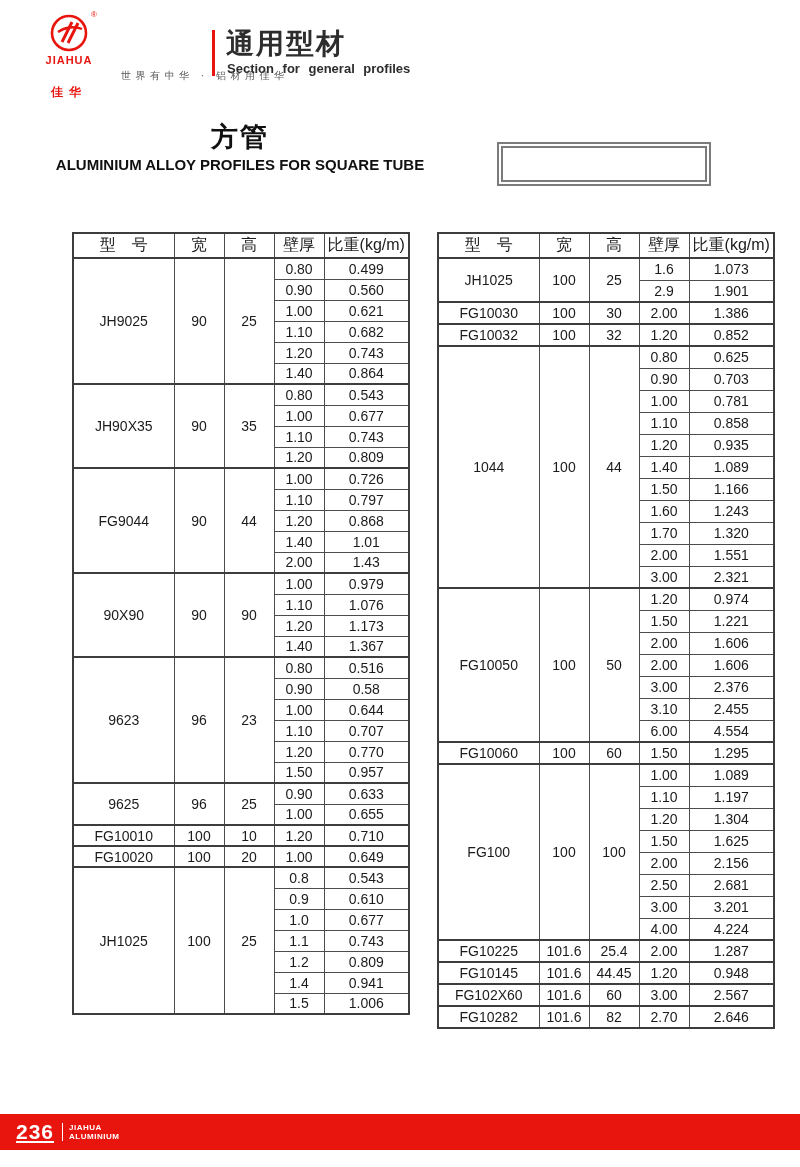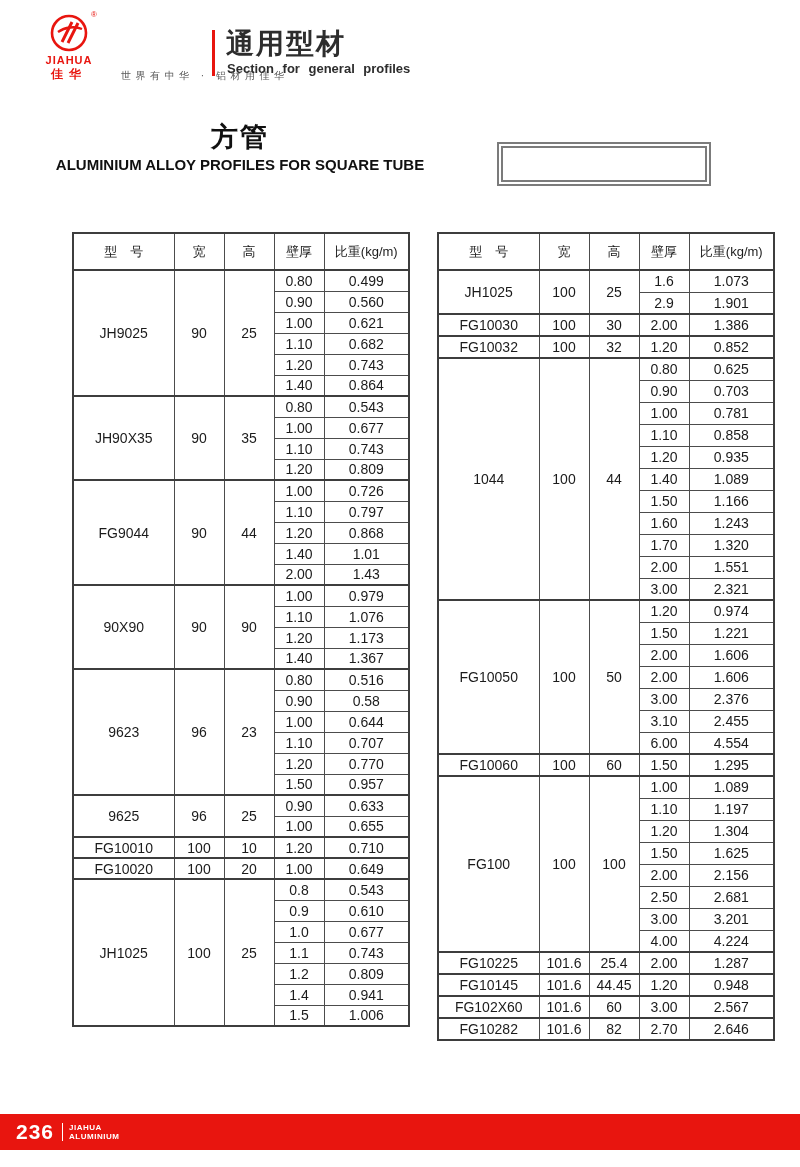--- a/index.html
+++ b/index.html
@@ -8,21 +8,21 @@
   .page {
     position: relative; width: 800px; height: 1167px; background: #ffffff;
     font-family: "Liberation Sans", sans-serif; overflow: hidden;
   }
 
   
   .logo-block { position: absolute; left: 20px; top: 13px; width: 98px; text-align: center; color: var(--accent); }
   .logo-emblem { position: relative; width: 40px; height: 40px; margin: 0 auto; }
   .logo-reg { position: absolute; right: -8px; top: -3px; font-size: 8px; color: var(--accent); }
   .logo-en { font-size: 11px; font-weight: bold; letter-spacing: 1px; margin-top: 1px; }
-  .logo-cn { font-size: 12px; font-weight: bold; letter-spacing: 6px; margin-top: 0; }
+  .logo-cn { font-size: 12px; font-weight: bold; letter-spacing: 6px; margin-top: 18px; }
 
   .brand-title { position: absolute; left: 118px; top: 20px; font-size: 40px; font-weight: bold; color: #2d2d2d; letter-spacing: 1px; white-space: nowrap; }
   .brand-tagline { position: absolute; left: 121px; top: 69px; font-size: 10px; color: #5a5a5a; letter-spacing: 4.5px; white-space: nowrap; }
   .header-divider { position: absolute; left: 212px; top: 30px; width: 3px; height: 46px; background: var(--accent); }
   .section-cn { position: absolute; left: 226px; top: 25px; font-size: 28px; font-weight: bold; color: #2d2d2d; letter-spacing: 2px; white-space: nowrap; }
   .section-en { position: absolute; left: 227px; top: 61px; font-size: 13px; color: #2d2d2d; word-spacing: 5px; white-space: nowrap; font-weight: bold; }
 
   
   .title-cn { position: absolute; left: 70px; top: 119px; width: 340px; text-align: center; font-size: 27px; font-weight: bold; color: #101010; letter-spacing: 2px; }
   .title-en { position: absolute; left: 55px; top: 156px; width: 370px; text-align: center; font-size: 15px; font-weight: bold; color: #101010; }
@@ -37,31 +37,31 @@
     border-collapse: collapse; table-layout: fixed;
     font-size: 14px; color: #1b1b1b; border: 2px solid var(--border-dark);
   }
   #table-left { left: 72px; }
   #table-right { left: 437px; }
   .data-table th, .data-table td {
     border: 1px solid var(--border-mid);
     text-align: center; vertical-align: middle; padding: 0; font-weight: normal;
     overflow: hidden; white-space: nowrap;
   }
-  .data-table thead th { height: 37px; font-size: 13px; border-bottom: 2px solid var(--border-dark); }
+  .data-table thead th { height: 25px; font-size: 16px; border-bottom: 2px solid var(--border-dark); }
   #table-left tbody td { height: 21px; }
   #table-right tbody td { height: 22px; }
   .data-table tr.group-start td { border-top: 2px solid var(--border-dark); }
 
   
   .footer-bar {
     position: absolute; left: 0; top: 1114px; width: 800px; height: 36px;
     background: var(--accent); color: #ffffff; display: flex; align-items: center;
   }
-  .footer-page { font-size: 21px; font-weight: bold; margin-left: 16px; letter-spacing: 1px; }
+  .footer-page { font-size: 21px; font-weight: bold; margin-left: 16px; letter-spacing: 1px; text-decoration: underline; }
   .footer-sep { width: 1px; height: 18px; background: #ffffff; margin: 0 6px 0 8px; }
   .footer-brand { font-size: 8px; line-height: 9px; letter-spacing: 0.5px; font-weight: bold; }
 </style>
 </head>
 <body>
 
 <div class="page">
 
   <div class="logo-block">
     <div class="logo-emblem">

